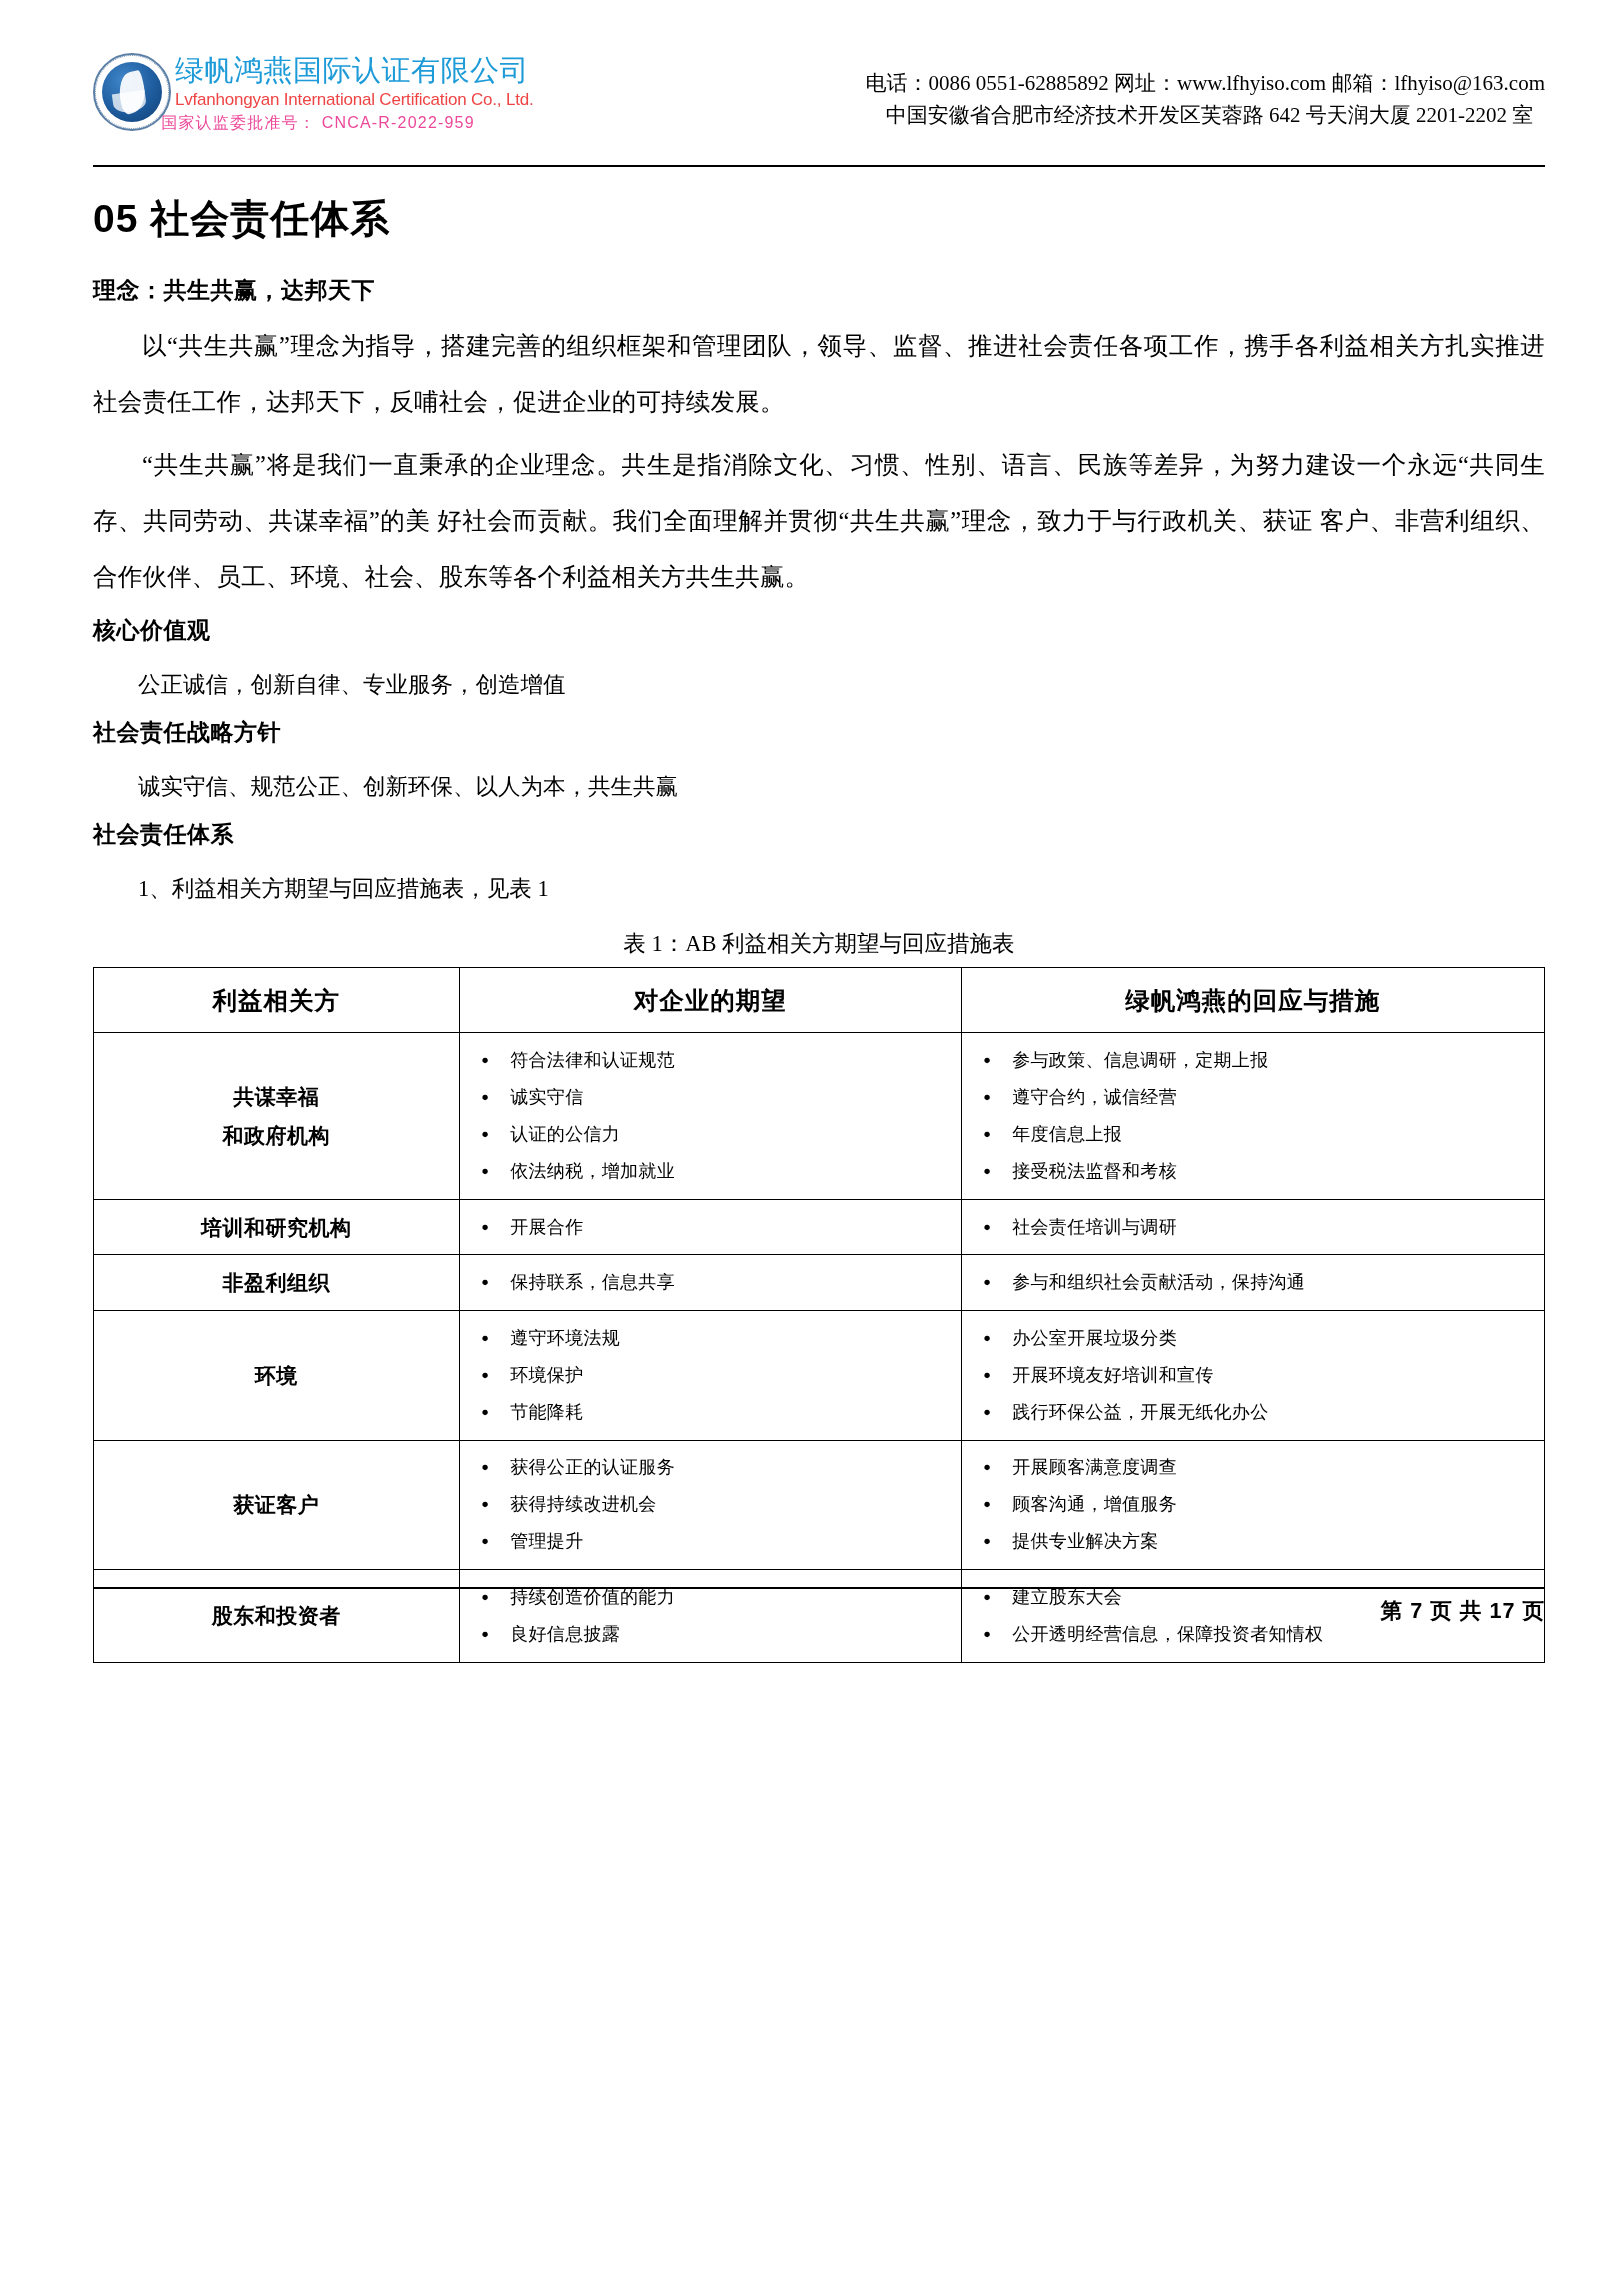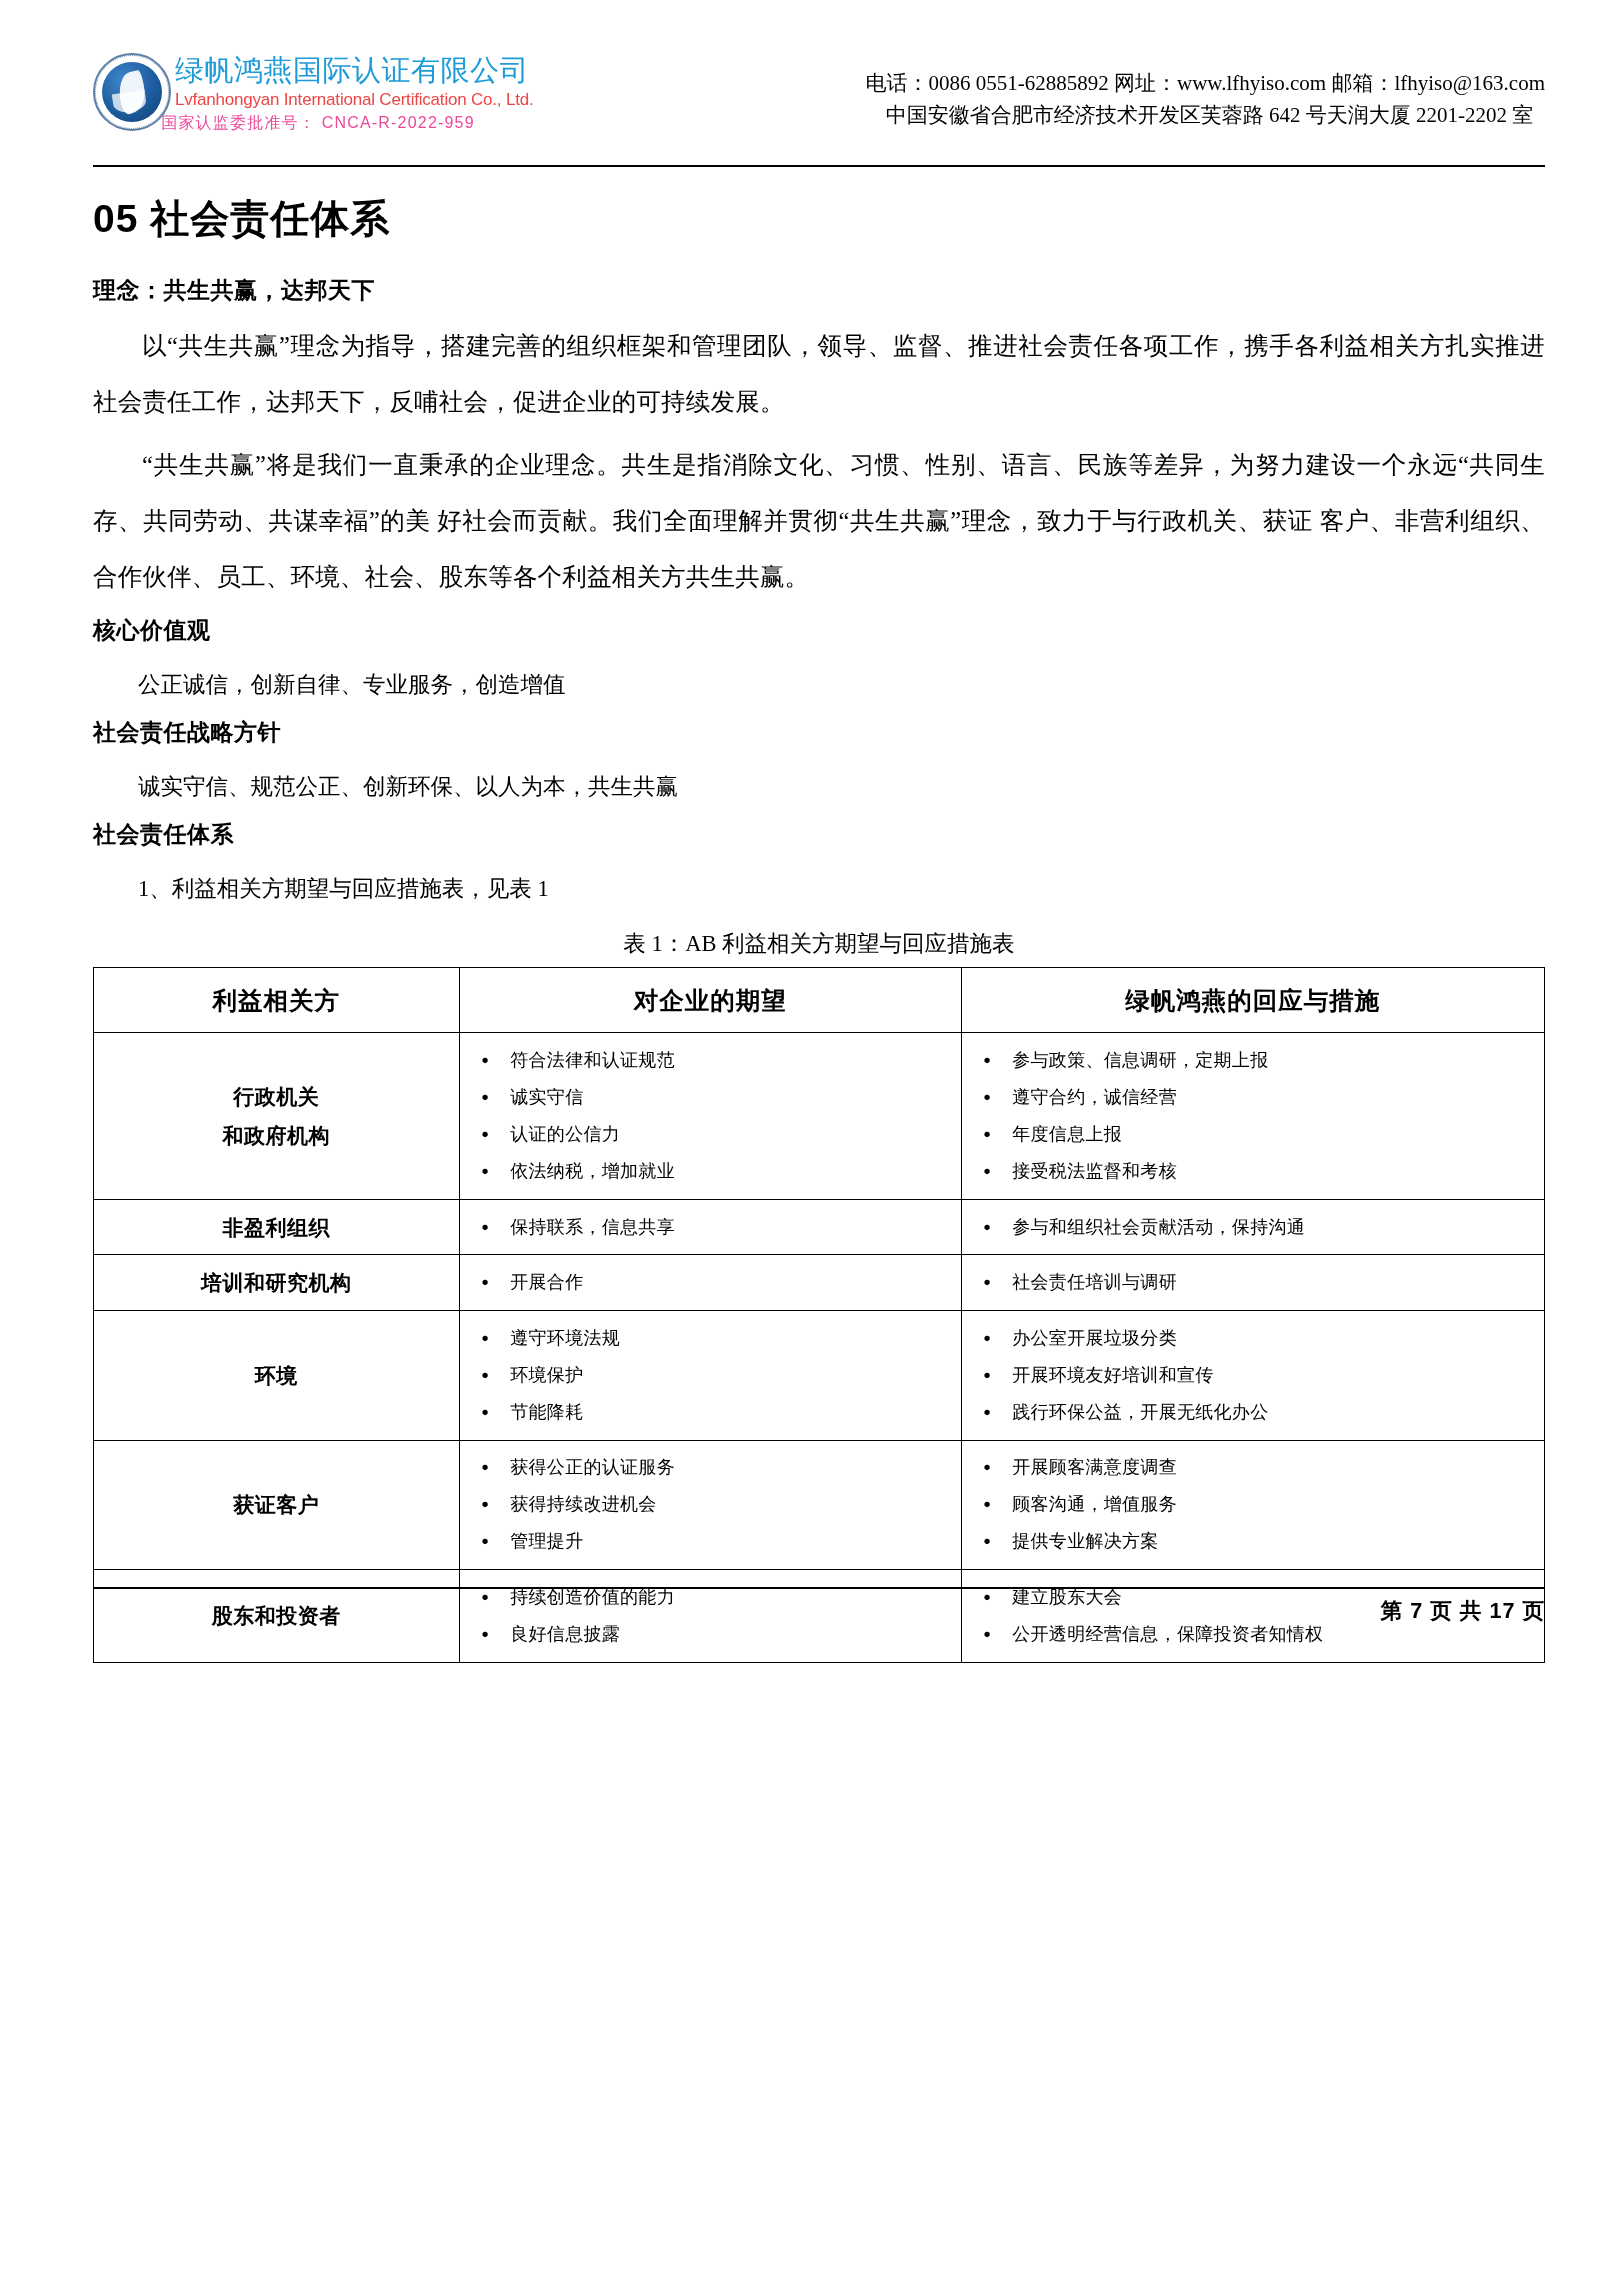--- a/index.html
+++ b/index.html
@@ -285,21 +285,21 @@
     <thead>
       <tr>
         <td>利益相关方</td>
         <td>对企业的期望</td>
         <td>绿帆鸿燕的回应与措施</td>
       </tr>
     </thead>
     <tbody id="table-body">
         <tr>
           <td class="party">
-            <div>行政机关</div>
+            <div>共谋幸福</div>
             <div>和政府机构</div>
           </td>
           <td>
             <ul class="bullets">
               <li>符合法律和认证规范</li>
               <li>诚实守信</li>
               <li>认证的公信力</li>
               <li>依法纳税，增加就业</li>
             </ul>
           </td>
@@ -307,45 +307,45 @@
             <ul class="bullets">
               <li>参与政策、信息调研，定期上报</li>
               <li>遵守合约，诚信经营</li>
               <li>年度信息上报</li>
               <li>接受税法监督和考核</li>
             </ul>
           </td>
         </tr>
         <tr>
           <td class="party">
+            <div>培训和研究机构</div>
+          </td>
+          <td>
+            <ul class="bullets">
+              <li>开展合作</li>
+            </ul>
+          </td>
+          <td>
+            <ul class="bullets">
+              <li>社会责任培训与调研</li>
+            </ul>
+          </td>
+        </tr>
+        <tr>
+          <td class="party">
             <div>非盈利组织</div>
           </td>
           <td>
             <ul class="bullets">
               <li>保持联系，信息共享</li>
             </ul>
           </td>
           <td>
             <ul class="bullets">
               <li>参与和组织社会贡献活动，保持沟通</li>
-            </ul>
-          </td>
-        </tr>
-        <tr>
-          <td class="party">
-            <div>培训和研究机构</div>
-          </td>
-          <td>
-            <ul class="bullets">
-              <li>开展合作</li>
-            </ul>
-          </td>
-          <td>
-            <ul class="bullets">
-              <li>社会责任培训与调研</li>
             </ul>
           </td>
         </tr>
         <tr>
           <td class="party">
             <div>环境</div>
           </td>
           <td>
             <ul class="bullets">
               <li>遵守环境法规</li>

